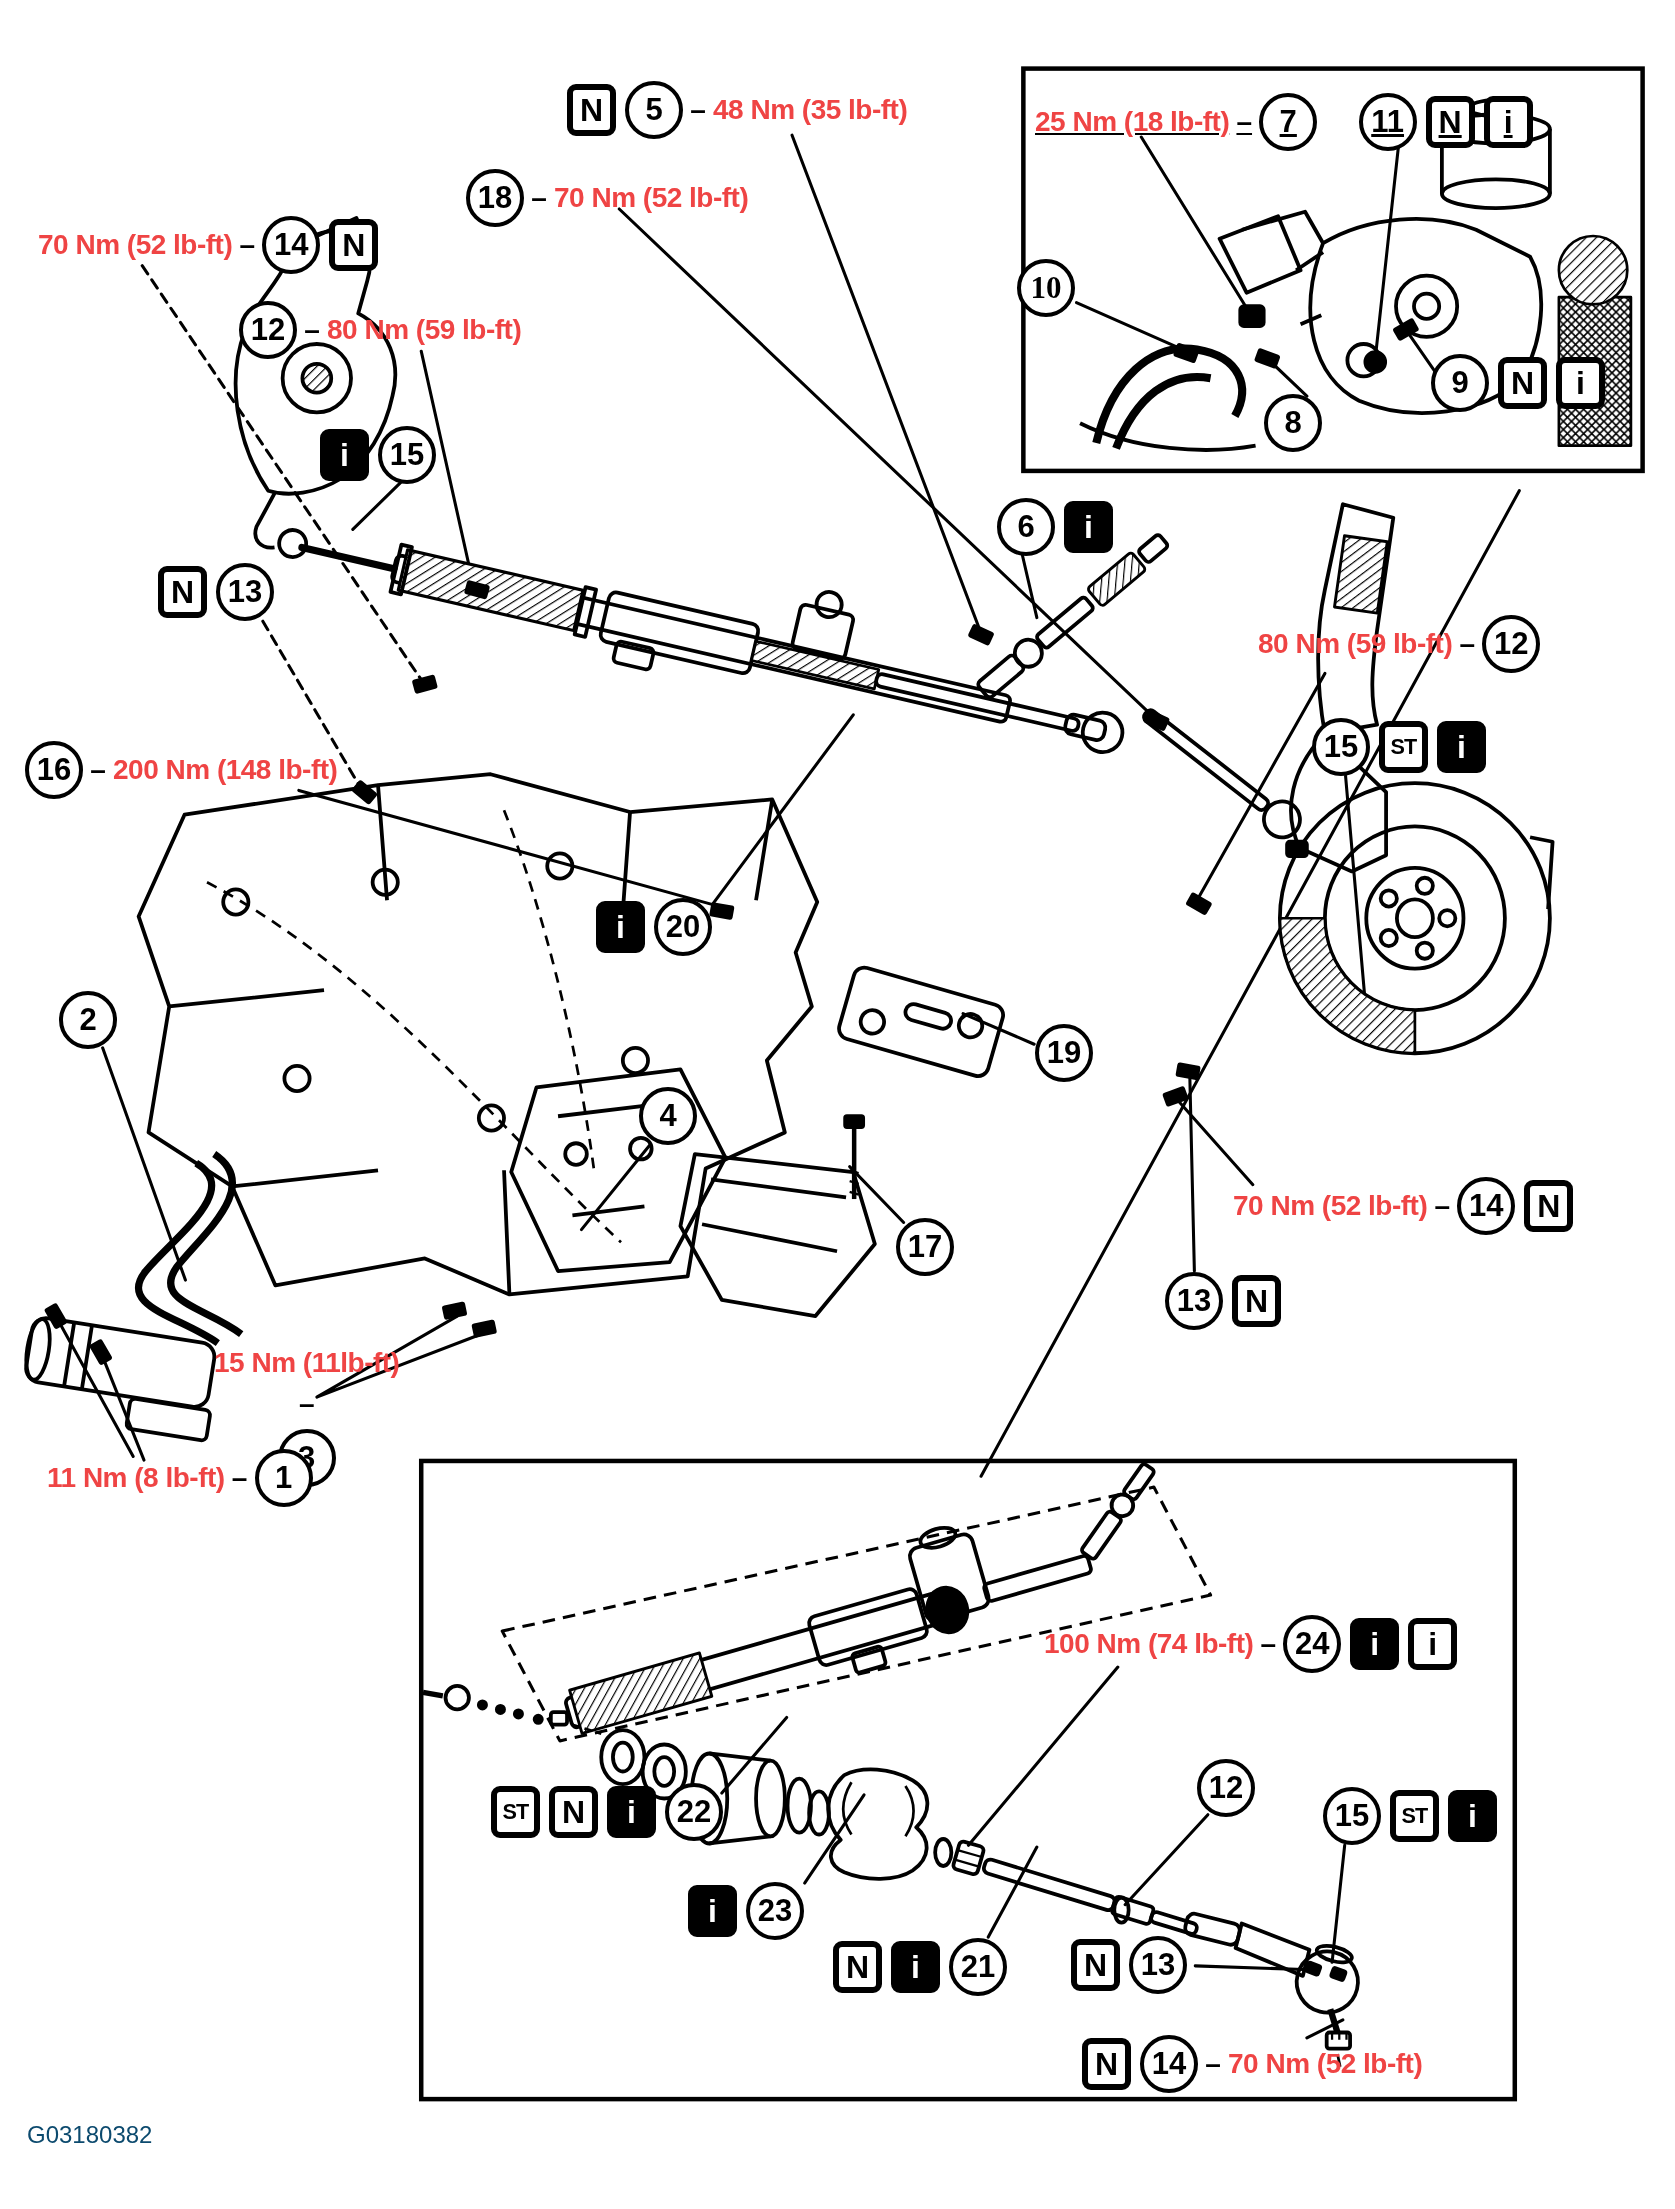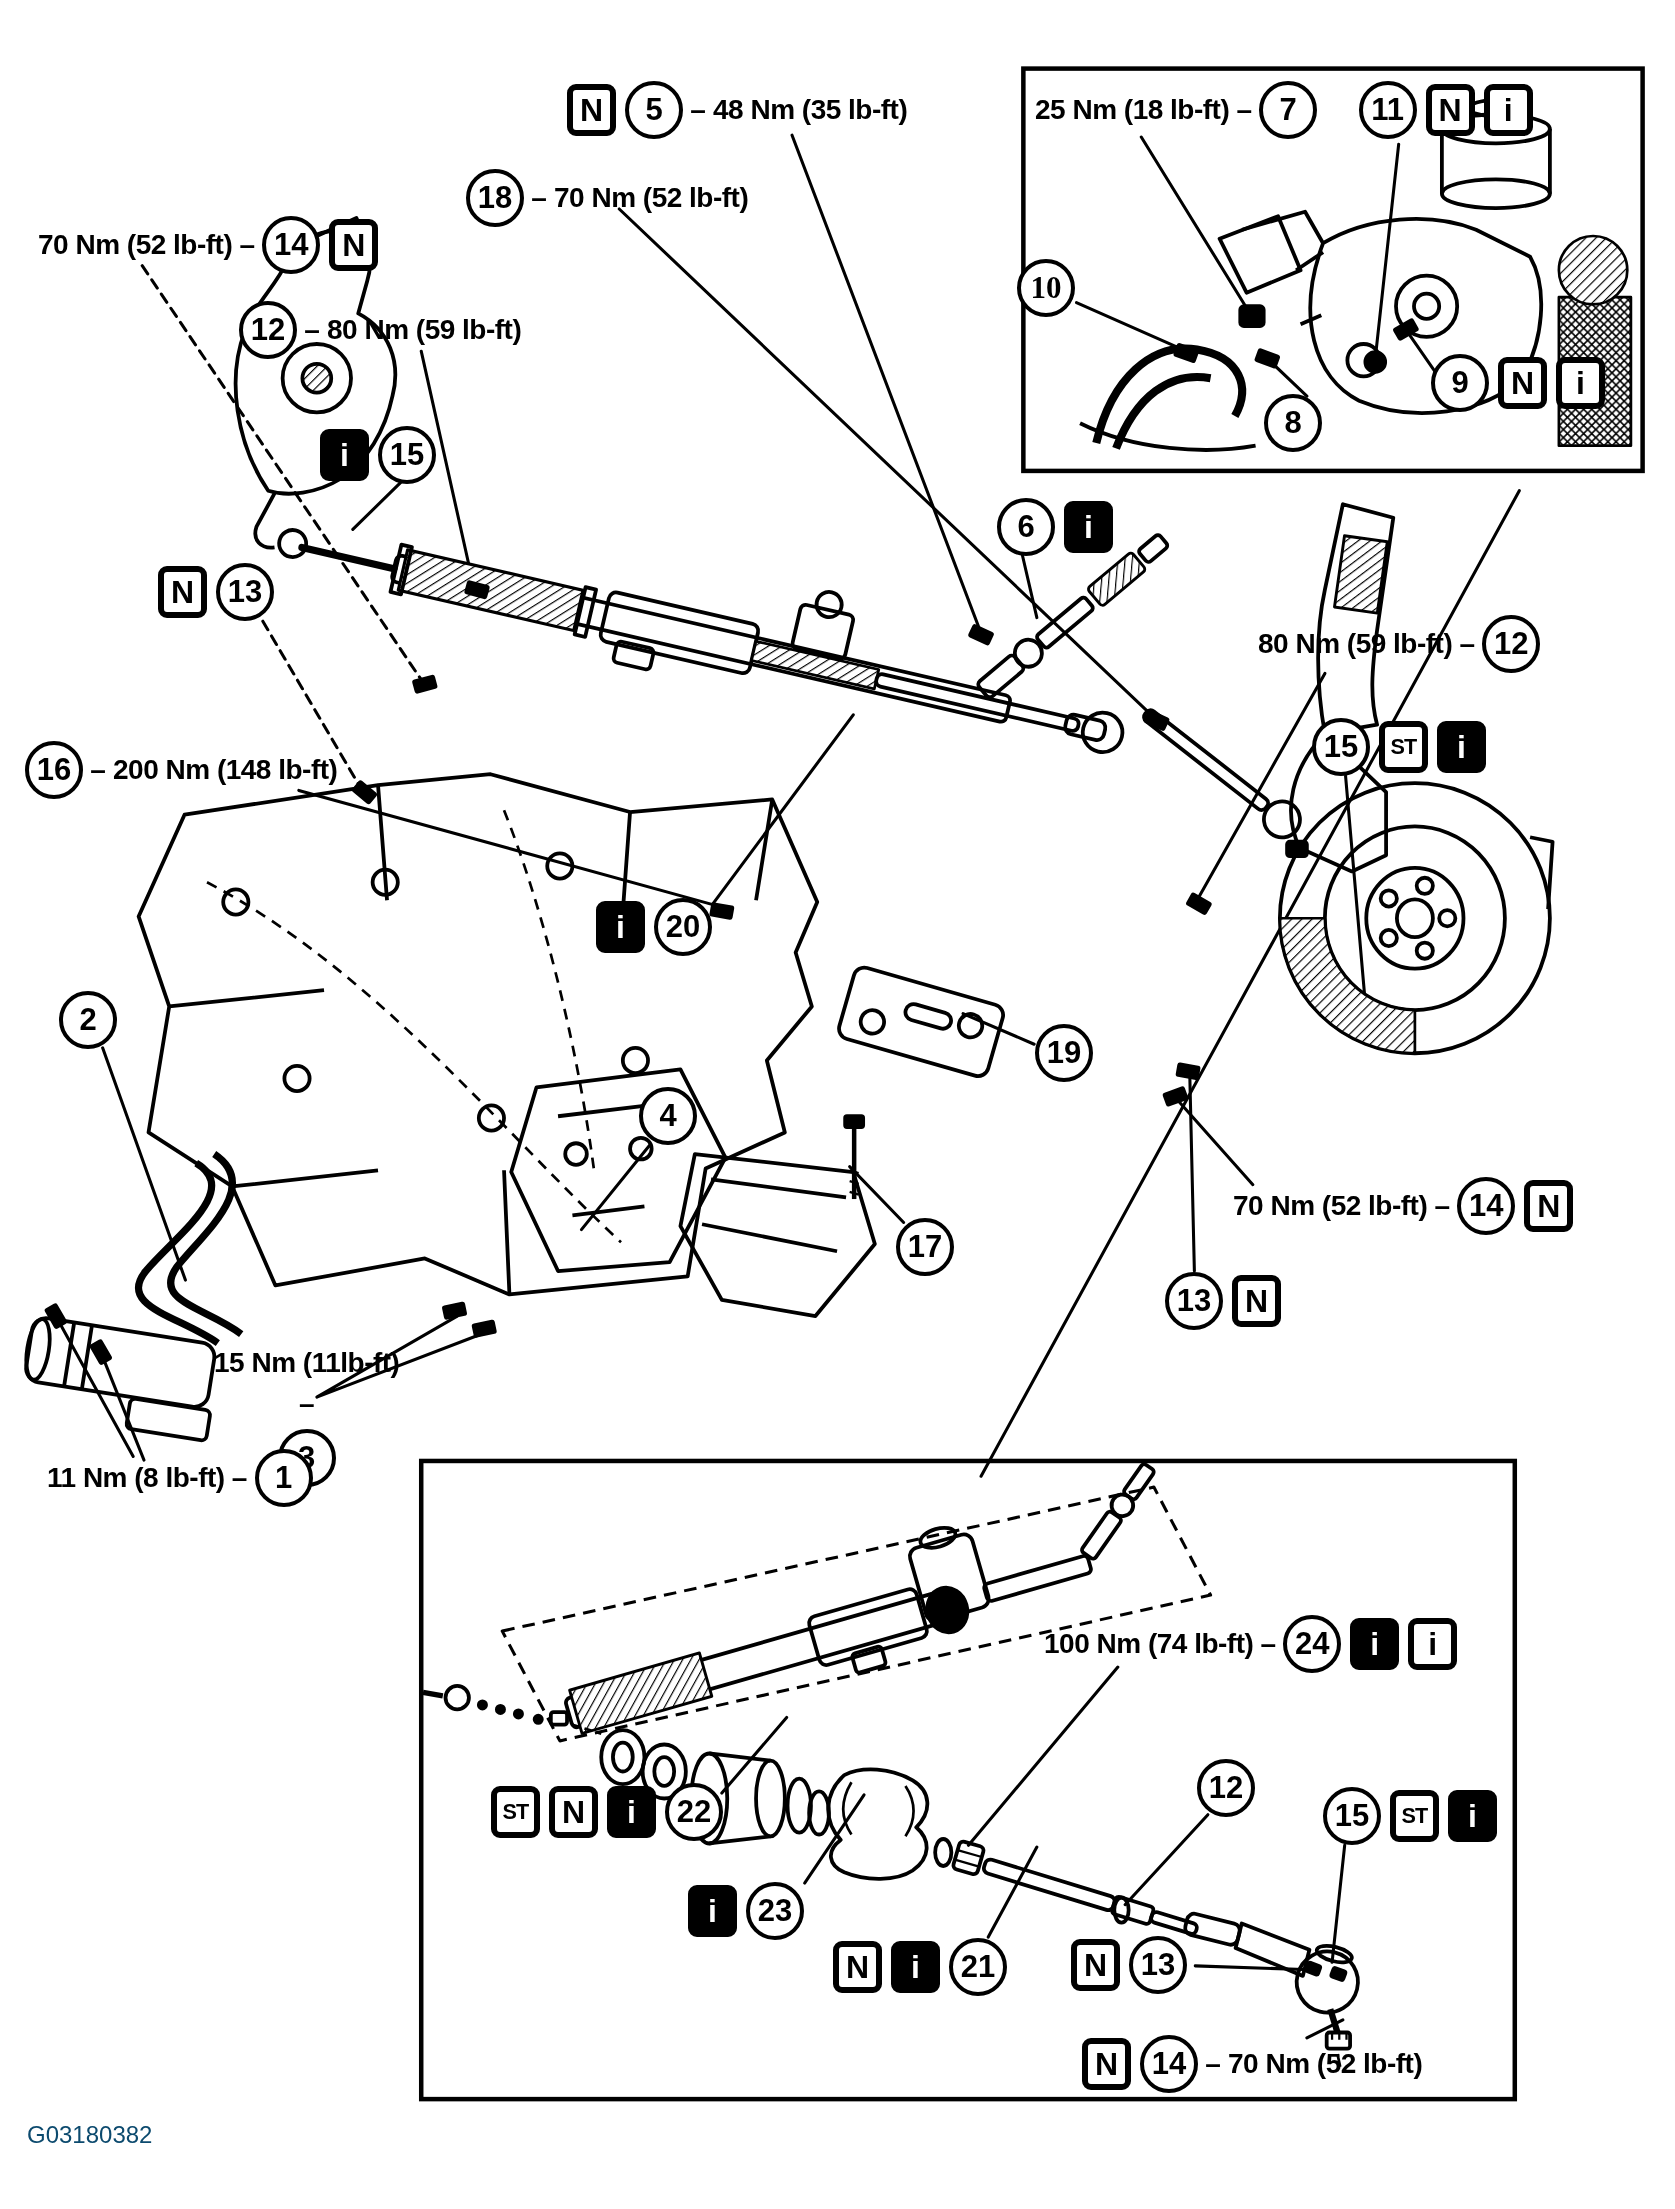--- a/index.html
+++ b/index.html
@@ -10,21 +10,21 @@
   .callout{position:absolute;display:flex;align-items:center;gap:9px;transform:translateY(-50%);
            white-space:nowrap;}
   .p-circle{display:flex;align-items:center;justify-content:center;width:58px;height:58px;
             border:4.5px solid #000;border-radius:50%;background:#fff;font-size:31px;font-weight:bold;
             box-sizing:border-box;flex:0 0 auto;}
   .p-nbox,.p-ibox,.p-ifill,.p-stbox{display:flex;align-items:center;justify-content:center;
             width:49px;height:52px;border:6.3px solid #000;border-radius:9px;background:#fff;
             color:#000;font-size:32px;font-weight:bold;box-sizing:border-box;flex:0 0 auto;}
   .p-ifill{background:#000;color:#fff;}
   .p-stbox{font-size:21.6px;letter-spacing:-0.9px;}
-  .p-text{font-size:28px;font-weight:bold;letter-spacing:-0.5px;color:#000000;}
+  .p-text{font-size:28px;font-weight:bold;letter-spacing:-0.5px;color:#ef4444;}
   .p-plain{font-size:24px;font-weight:normal;color:#0c4a6e;}
   .p-dash{font-size:28px;font-weight:bold;margin:0 -1.8px;}
   .p-sp{width:23.4px;height:1.8px;}
 </style>
 </head>
 <body>
 
 <div id="page">
 
 <svg id="art" width="1675" height="2210" viewBox="0 0 1861 2455" xmlns="http://www.w3.org/2000/svg">
@@ -310,21 +310,21 @@
         <span class="p-text">80 Nm (59 lb-ft)</span>
       </div>
       <div class="callout" style="left: 320px; top: 455px;">
         <span class="p-ifill">i</span>
         <span class="p-circle">15</span>
       </div>
       <div class="callout" style="left: 158px; top: 592px;">
         <span class="p-nbox">N</span>
         <span class="p-circle">13</span>
       </div>
-      <div class="callout" style="left: 1035px; top: 110px;">
+      <div class="callout" style="left: 1035px; top: 122px; text-decoration: underline;">
         <span class="p-text">25 Nm (18 lb-ft)</span>
         <span class="p-dash">–</span>
         <span class="p-circle">7</span>
         <span class="p-sp"></span>
         <span class="p-circle">11</span>
         <span class="p-nbox">N</span>
         <span class="p-ibox">i</span>
       </div>
       <div class="callout" style="left: 1017px; top: 288px; font-family: Liberation Serif, serif;">
         <span class="p-circle">10</span>

